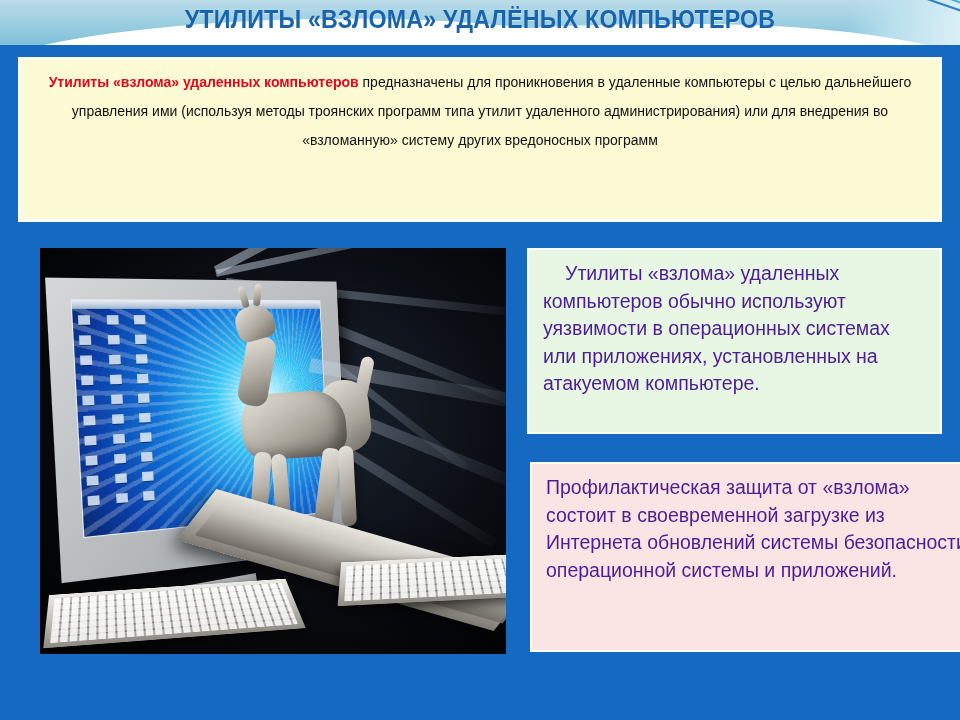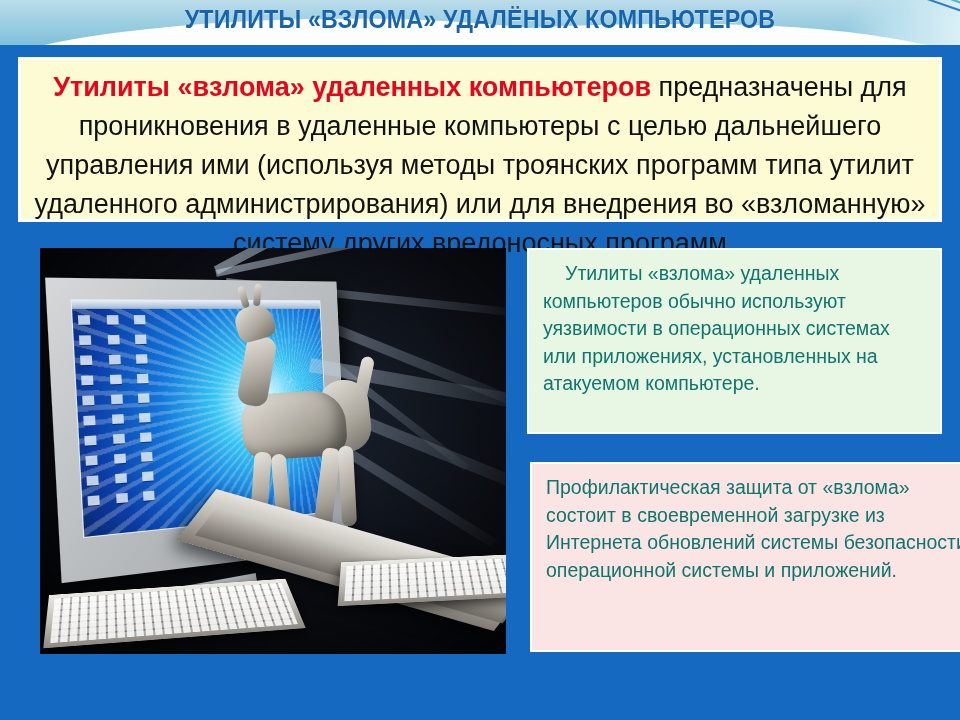--- a/index.html
+++ b/index.html
@@ -80,22 +80,22 @@
     position: absolute;
     left: 18px; top: 57px;
     width: 924px; height: 165px;
     background: #fcfbd3;
     border: 3px solid #ffffff;
     box-sizing: border-box;
     padding: 8px 10px 6px 10px;
     text-align: center;
   }
   #yellow-box .ytext {
-    font-size: 27px;
-    line-height: 39px;
+    font-size: 14px;
+    line-height: 29px;
     color: #111111;
   }
   #yellow-box .red-lead {
     color: #e8051c;
     font-weight: bold;
   }
 
   
   #photo {
     position: absolute;
@@ -221,21 +221,21 @@
     opacity: .85;
   }
 
   
   .side-box {
     position: absolute;
     box-sizing: border-box;
     border: 2px solid #ffffff;
     font-size: 19.5px;
     line-height: 27.5px;
-    color: #0f766e;
+    color: #4c1d95;
     padding: 10px 12px 8px 14px;
   }
   #green-box {
     left: 527px; top: 248px;
     width: 415px; height: 186px;
     background: #e7f7e4;
     text-indent: 22px;
   }
   #pink-box {
     left: 530px; top: 462px;

